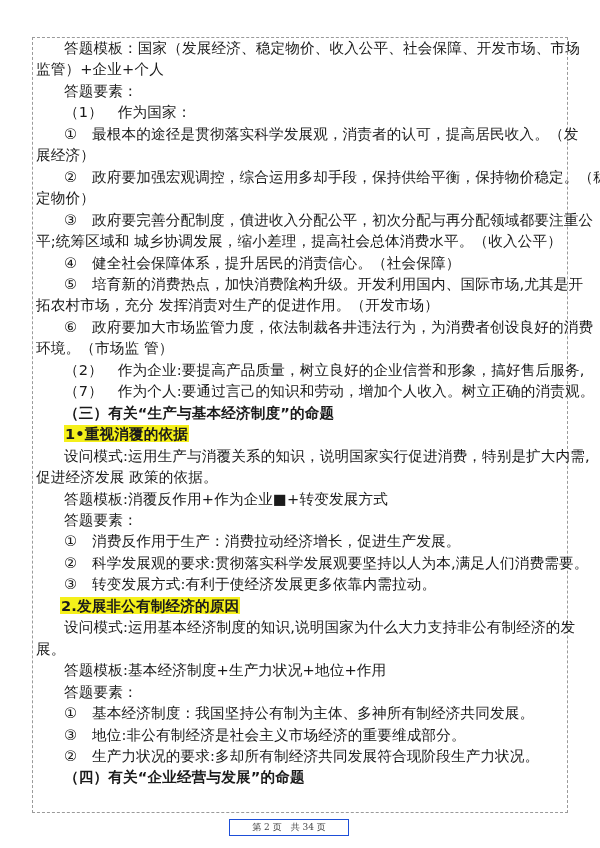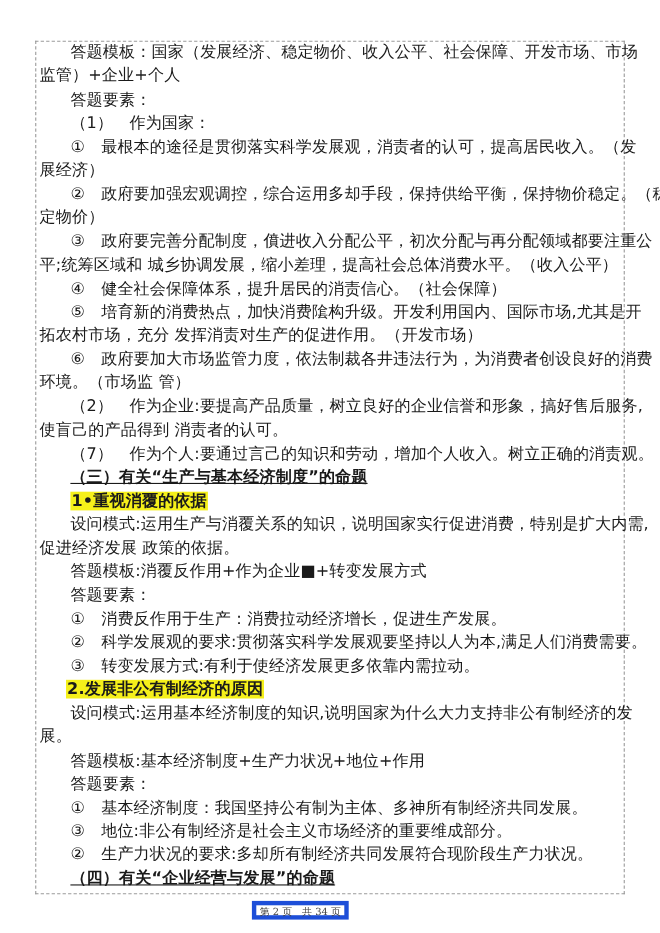--- a/index.html
+++ b/index.html
@@ -11,25 +11,25 @@
     position: absolute; left: 32px; top: 37px; width: 536px; height: 776px;
     border: 1px dashed #9a9a9a; box-sizing: border-box;
   }
   .content {
     position: absolute; left: 36px; top: 37px; width: 530px;
     font-size: 14.6px; line-height: 21.45px; letter-spacing: 0.15px;
   }
   .line { white-space: nowrap; overflow: visible; }
   .ind2 { padding-left: 28px; }
   .ind15 { padding-left: 24px; }
-  .bold { font-weight: bold; text-decoration: underline; }
+  .bold { font-weight: bold; }
   .hl { background: #f5f01a; font-weight: bold; padding: 0 1px; text-align: right; }
   .footer {
-    position: absolute; left: 229px; top: 819px; width: 88px; height: 17px;
-    border: 4px solid #1d4ed8; box-sizing: border-box;
+    position: absolute; left: 229px; top: 819px; width: 120px; height: 17px;
+    border: 1px solid #1d4ed8; box-sizing: border-box;
     font-family: "DejaVu Serif", "Liberation Serif", serif; font-size: 9px;
     line-height: 15px; text-align: center; color: #444;
   }
 </style>
 </head>
 <body>
 
 <div class="page-box"></div>
 
 <div class="content">
@@ -42,21 +42,20 @@
   <div class="line ind2"><span>②　政府要加强宏观调控，综合运用多却手段，保持供给平衡，保持物价稳定。（稳</span></div>
   <div class="line"><span>定物价）</span></div>
   <div class="line ind2"><span>③　政府要完善分配制度，僨进收入分配公平，初次分配与再分配领域都要注重公</span></div>
   <div class="line"><span>平;统筹区域和 城乡协调发展，缩小差理，提高社会总体消费水平。（收入公平）</span></div>
   <div class="line ind2"><span>④　健全社会保障体系，提升居民的消责信心。（社会保障）</span></div>
   <div class="line ind2"><span>⑤　培育新的消费热点，加快消费隂构升级。开发利用国内、国际市场,尤其是开</span></div>
   <div class="line"><span>拓农村市场，充分 发挥消责对生产的促进作用。（开发市场）</span></div>
   <div class="line ind2"><span>⑥　政府要加大市场监管力度，依法制裁各井违法行为，为消费者创设良好的消费</span></div>
   <div class="line"><span>环境。（市场监 管）</span></div>
   <div class="line ind2"><span>（2）　作为企业:要提高产品质量，树立良好的企业信誉和形象，搞好售后服务,</span></div>
-  <div class="line"><span>使盲己的产品得到 消责者的认可。</span></div>
   <div class="line ind2"><span>（7）　作为个人:要通过言己的知识和劳动，增加个人收入。树立正确的消责观。</span></div>
   <div class="line ind2 bold"><span>（三）有关“生产与基本经济制度”的命题</span></div>
   <div class="line ind2"><span class="hl">1•重视消覆的依据</span></div>
   <div class="line ind2"><span>设问模式:运用生产与消覆关系的知识，说明国家实行促进消费，特别是扩大内需,</span></div>
   <div class="line"><span>促进经济发展 政策的依据。</span></div>
   <div class="line ind2"><span>答题模板:消覆反作用+作为企业■+转变发展方式</span></div>
   <div class="line ind2"><span>答题要素：</span></div>
   <div class="line ind2"><span>①　消费反作用于生产：消费拉动经济增长，促进生产发展。</span></div>
   <div class="line ind2"><span>②　科学发展观的要求:贯彻落实科学发展观要坚持以人为本,满足人们消费需要。</span></div>
   <div class="line ind2"><span>③　转变发展方式:有利于使经济发展更多依靠内需拉动。</span></div>

